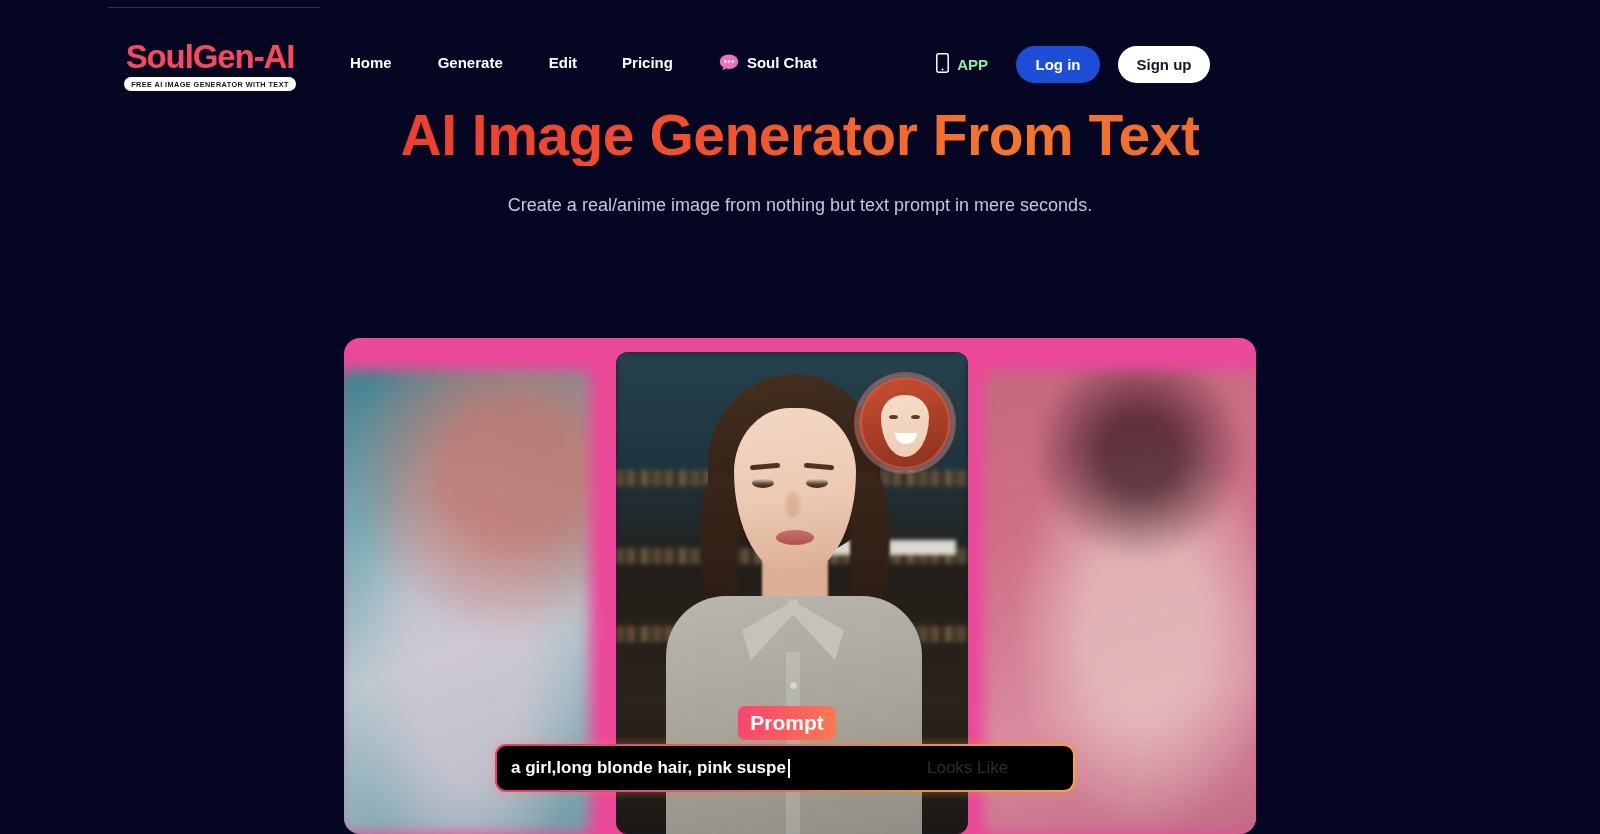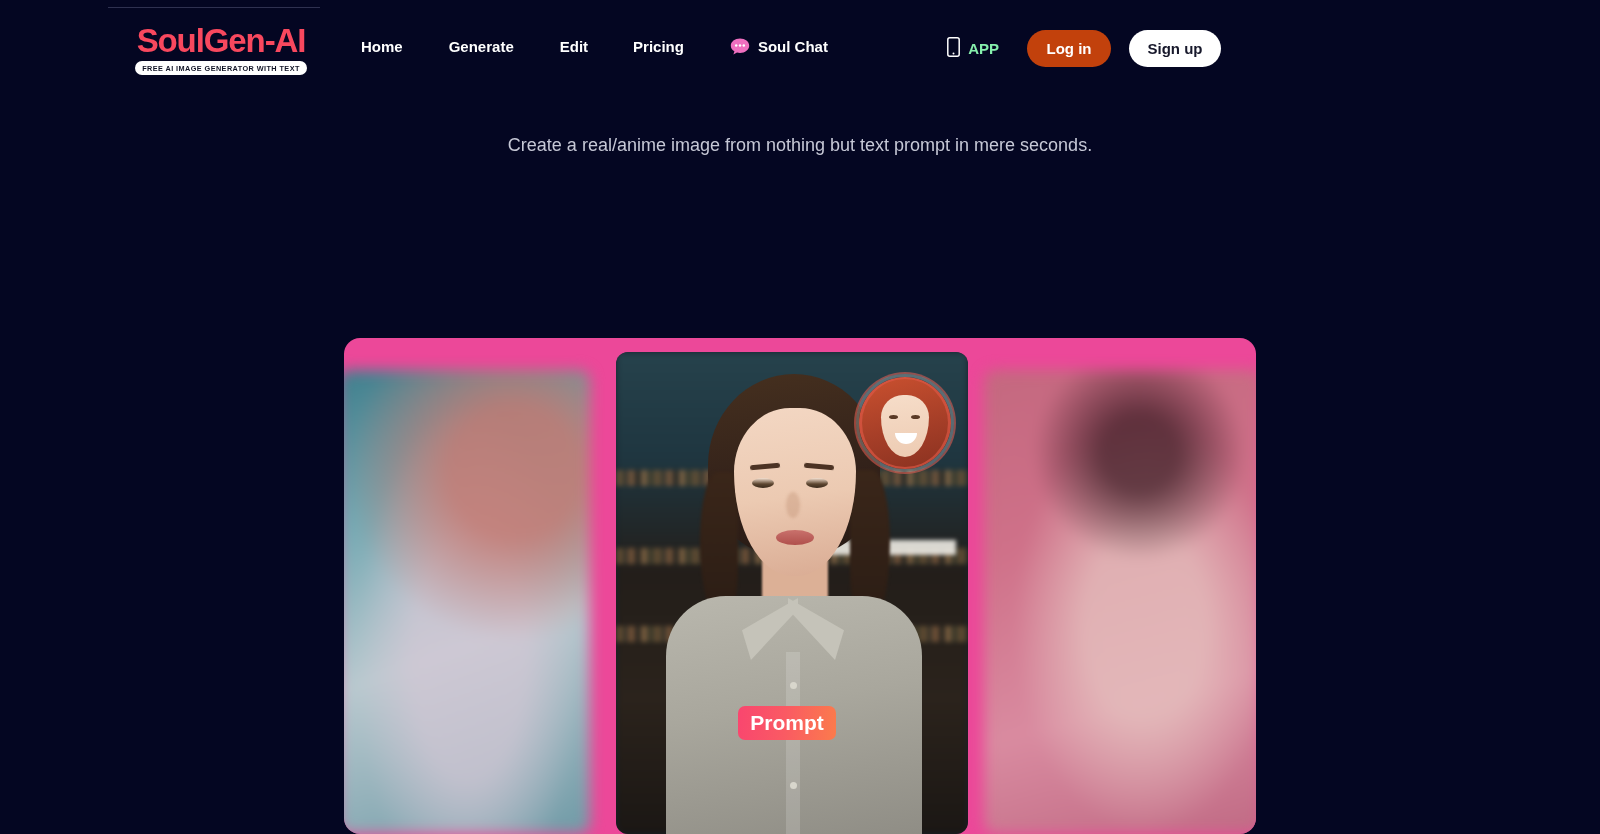--- a/index.html
+++ b/index.html
@@ -12,21 +12,21 @@
   .page { position:relative; width:1600px; height:834px; background:#040622; }
 
   
   .top-rule {
     position:absolute; left:108px; top:7px; width:212px; height:1px;
     background:rgba(150,150,190,.30);
   }
 
   
   .header {
-    position:absolute; left:0; top:0; width:1270px; height:96px;margin-left:11px;
+    position:absolute; left:0; top:16px; width:1270px; height:96px;
   }
 
   
   .logo { position:absolute; left:120px; top:24px; width:180px; text-align:center; }
   .logo-word {
     font-size:33px; font-weight:bold; color:#f8485e; letter-spacing:-1.1px;
     line-height:1.0; white-space:nowrap;
   }
   .logo-badge {
     margin-top:3px; display:inline-block; background:#ffffff; color:#111426;
@@ -52,21 +52,21 @@
   }
   .app-link {
     display:flex; align-items:center; gap:8px; color:#86efac; font-size:15px;
     font-weight:600; cursor:pointer; margin-right:28px;
   }
   .btn {
     display:flex; align-items:center; justify-content:center;
     border-radius:22px; font-size:15px; font-weight:600; cursor:pointer;
     white-space:nowrap;
   }
-  .btn-login { width:84px; height:37px; background:#c2410c; color:#ffffff; margin-right:18px; }
+  .btn-login { width:84px; height:37px; background:#1d4ed8; color:#ffffff; margin-right:18px; }
   .btn-signup { width:92px; height:37px; background:#ffffff; color:#17182b; }
 
   
   .hero { position:absolute; left:0; top:106px; width:1600px; text-align:center; }
   .hero-title {
     font-size:57px; font-weight:bold; letter-spacing:-.5px; line-height:1.05;
     background:linear-gradient(100deg,#ef3d30 0%,#f2522c 42%,#f7762a 75%,#f06a2c 100%);
     -webkit-background-clip:text; background-clip:text; color:transparent;
     display:inline-block;
   }
@@ -296,20 +296,21 @@
           </svg>
         </span>
         <span>APP</span>
       </div>
       <div class="btn btn-login">Log in</div>
       <div class="btn btn-signup">Sign up</div>
     </div>
   </div>
 
   <div class="hero">
+    <h1 class="hero-title">AI Image Generator From Text</h1>
     <div class="hero-sub">
       <div>Create a real/anime image from nothing but text prompt in mere seconds.</div>
     </div>
   </div>
 
   <div class="carousel">
     <div class="slides">
 
       <div class="card card-left">
         <div class="img-left"></div>
@@ -353,17 +354,24 @@
               <div class="av-eye-l"></div>
               <div class="av-eye-r"></div>
               <div class="av-smile"></div>
             </div>
           </div>
         </div>
       </div>
 
       <div class="prompt-badge">Prompt</div>
 
+      <div class="prompt-input">
+        <span class="prompt-text">
+          <span>a girl,long blonde hair, pink suspe</span>
+          <span class="caret"></span>
+        </span>
+        <span class="ghost-text">Looks Like</span>
+      </div>
 
     </div>
   </div>
 
 </div>
 
 </body></html>

